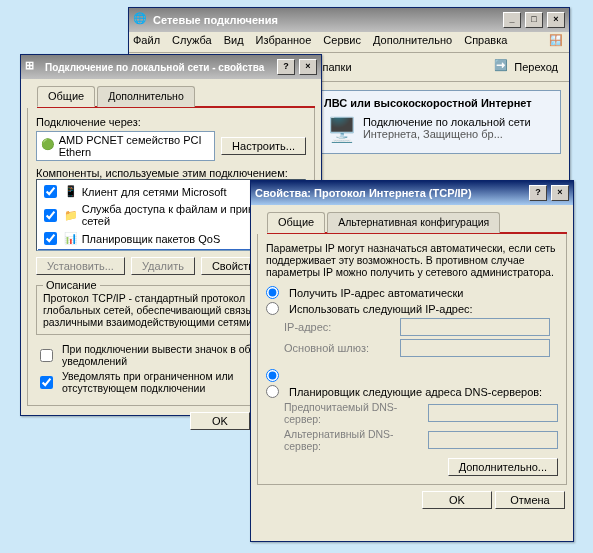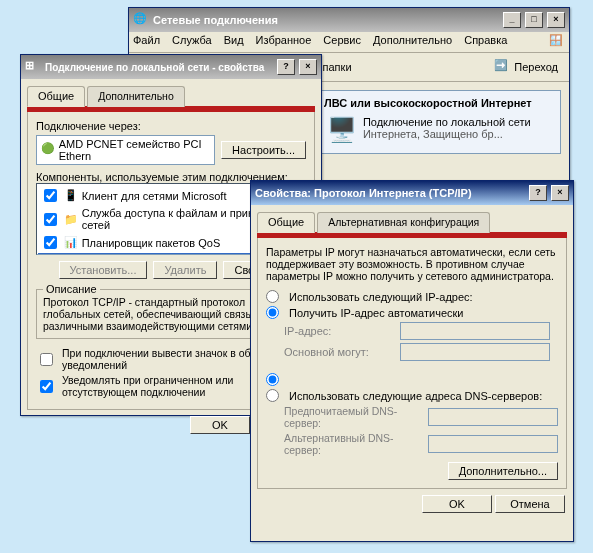--- a/index.html
+++ b/index.html
@@ -6,21 +6,21 @@
 .window{position:absolute;background:#ece9d8;border:1px solid #0a246a;box-shadow:1px 1px 2px rgba(0,0,0,.3)}
 .titlebar{background:linear-gradient(180deg,#0a246a,#a6caf0);color:#fff;font-weight:bold;padding:3px 4px;display:flex;align-items:center;gap:4px;height:18px}
 .titlebar.inactive{background:linear-gradient(180deg,#808080,#c0c0c0)}
 .titlebar .spacer{flex:1}
 .titlebtn{width:16px;height:14px;background:#d4d0c8;border:1px solid #fff;border-right-color:#404040;border-bottom-color:#404040;font-size:9px;line-height:12px;text-align:center;color:#000;font-weight:bold}
 .menubar{background:#ece9d8;padding:2px 4px;display:flex;gap:12px;border-bottom:1px solid #aca899}
 .menubar span{cursor:default}
 .toolbar{background:#ece9d8;padding:3px 4px;display:flex;align-items:center;gap:6px;border-bottom:1px solid #aca899}
 .tbtn{display:flex;align-items:center;gap:4px;padding:2px 6px;border:1px solid transparent}
 .icon{width:16px;height:16px;display:inline-block}
-.tabs{display:flex;margin:6px 6px 0 6px;border-bottom:6px solid #b91c1c}
+.tabs{display:flex;margin:6px 6px 0 16px;border-bottom:2px solid #b91c1c}
 .tab{padding:3px 10px;border:1px solid #aca899;border-bottom:none;background:#ece9d8;margin-right:2px;position:relative;top:1px;border-radius:3px 3px 0 0}
 .tab.active{background:#ece9d8;z-index:2;padding-bottom:4px;border-bottom:1px solid #ece9d8}
 .tab:not(.active){background:#e0ddd0;font-size:10.5px}
 .panel{margin:0 6px 6px 6px;border:1px solid #aca899;border-top:none;padding:8px;background:#ece9d8}
 .group{border:1px solid #aca899;padding:6px;margin-bottom:8px;position:relative}
 .group-title{position:absolute;top:-7px;left:6px;background:#ece9d8;padding:0 3px;font-size:11px}
 .btn{background:#ece9d8;border:1px solid #404040;border-top-color:#fff;border-left-color:#fff;padding:2px 10px;min-width:60px;font-size:11px;font-family:inherit}
 .btn:disabled{color:#808080}
 .input{background:#fff;border:1px solid #7f9db9;padding:2px 4px;font-size:11px;font-family:inherit}
 .input:disabled{background:#ece9d8;color:#808080}
@@ -121,21 +121,21 @@
           <span>📁</span>
           <span>Служба доступа к файлам и принтерам сетей</span>
         </div>
       <div class="listitem">
           <input type="checkbox" class="chk" checked="" style="">
           <span>📊</span>
           <span>Планировщик пакетов QoS</span>
         </div>
       <div class="listitem sel"></div>
     </div>
-    <div class="row" style="justify-content:center;margin-top:6px">
+    <div class="row" style="justify-content:flex-start;margin-top:6px">
       <button class="btn" disabled="">Установить...</button>
       <button class="btn" disabled="">Удалить</button>
       <button class="btn" style="width:40px;overflow:hidden">Свойства</button>
     </div>
     <div class="group" style="margin-top:10px">
       <div class="group-title">Описание</div>
       <div style="font-size:10.5px">Протокол TCP/IP - стандартный протокол глобальных сетей, обеспечивающий связь между различными взаимодействующими сетями.</div>
     </div>
     <div class="row">
         <input type="checkbox" class="chk" style="">
@@ -159,44 +159,44 @@
     <span class="titlebtn">?</span>
     <span class="titlebtn">×</span>
   </div>
   <div class="tabs">
     <div class="tab active">Общие</div>
     <div class="tab">Альтернативная конфигурация</div>
   </div>
   <div class="panel">
     <div style="font-size:10.5px;margin-bottom:8px">Параметры IP могут назначаться автоматически, если сеть поддерживает эту возможность. В противном случае параметры IP можно получить у сетевого администратора.</div>
     <div class="row">
+        <input type="radio" name="ip" class="radio" checked="" style="">
+        <span>Получить IP-адрес автоматически</span>
+      </div>
+    <div class="row">
         <input type="radio" name="ip" class="radio" style="">
         <span>Использовать следующий IP-адрес:</span>
       </div>
-    <div class="row">
-        <input type="radio" name="ip" class="radio" checked="" style="">
-        <span>Получить IP-адрес автоматически</span>
-      </div>
     <div style="margin-left:18px">
       <div class="row">
           <span class="label-dis" style="width:110px">IP-адрес:</span>
           <input class="input" disabled="" style="width: 140px;">
         </div>
       <div class="row">
-          <span class="label-dis" style="width:110px">Основной могут:</span>
+          <span class="label-dis" style="width:110px">Основной шлюз:</span>
           <input class="input" disabled="" style="width: 140px;">
         </div>
     </div>
     <div style="height:6px"></div>
     <div class="row">
         <input type="radio" name="dns" class="radio" checked="" style="">
       </div>
     <div class="row">
         <input type="radio" name="dns" class="radio" style="">
-        <span>Использовать следующие адреса DNS-серверов:</span>
+        <span>Планировщик следующие адреса DNS-серверов:</span>
       </div>
     <div style="margin-left:18px">
       <div class="row">
           <span class="label-dis" style="width:150px;font-size:10.5px">Предпочитаемый DNS-сервер:</span>
           <input class="input" disabled="" style="width: 120px;">
         </div>
       <div class="row">
           <span class="label-dis" style="width:150px;font-size:10.5px">Альтернативный DNS-сервер:</span>
           <input class="input" disabled="" style="width: 120px;">
         </div>

